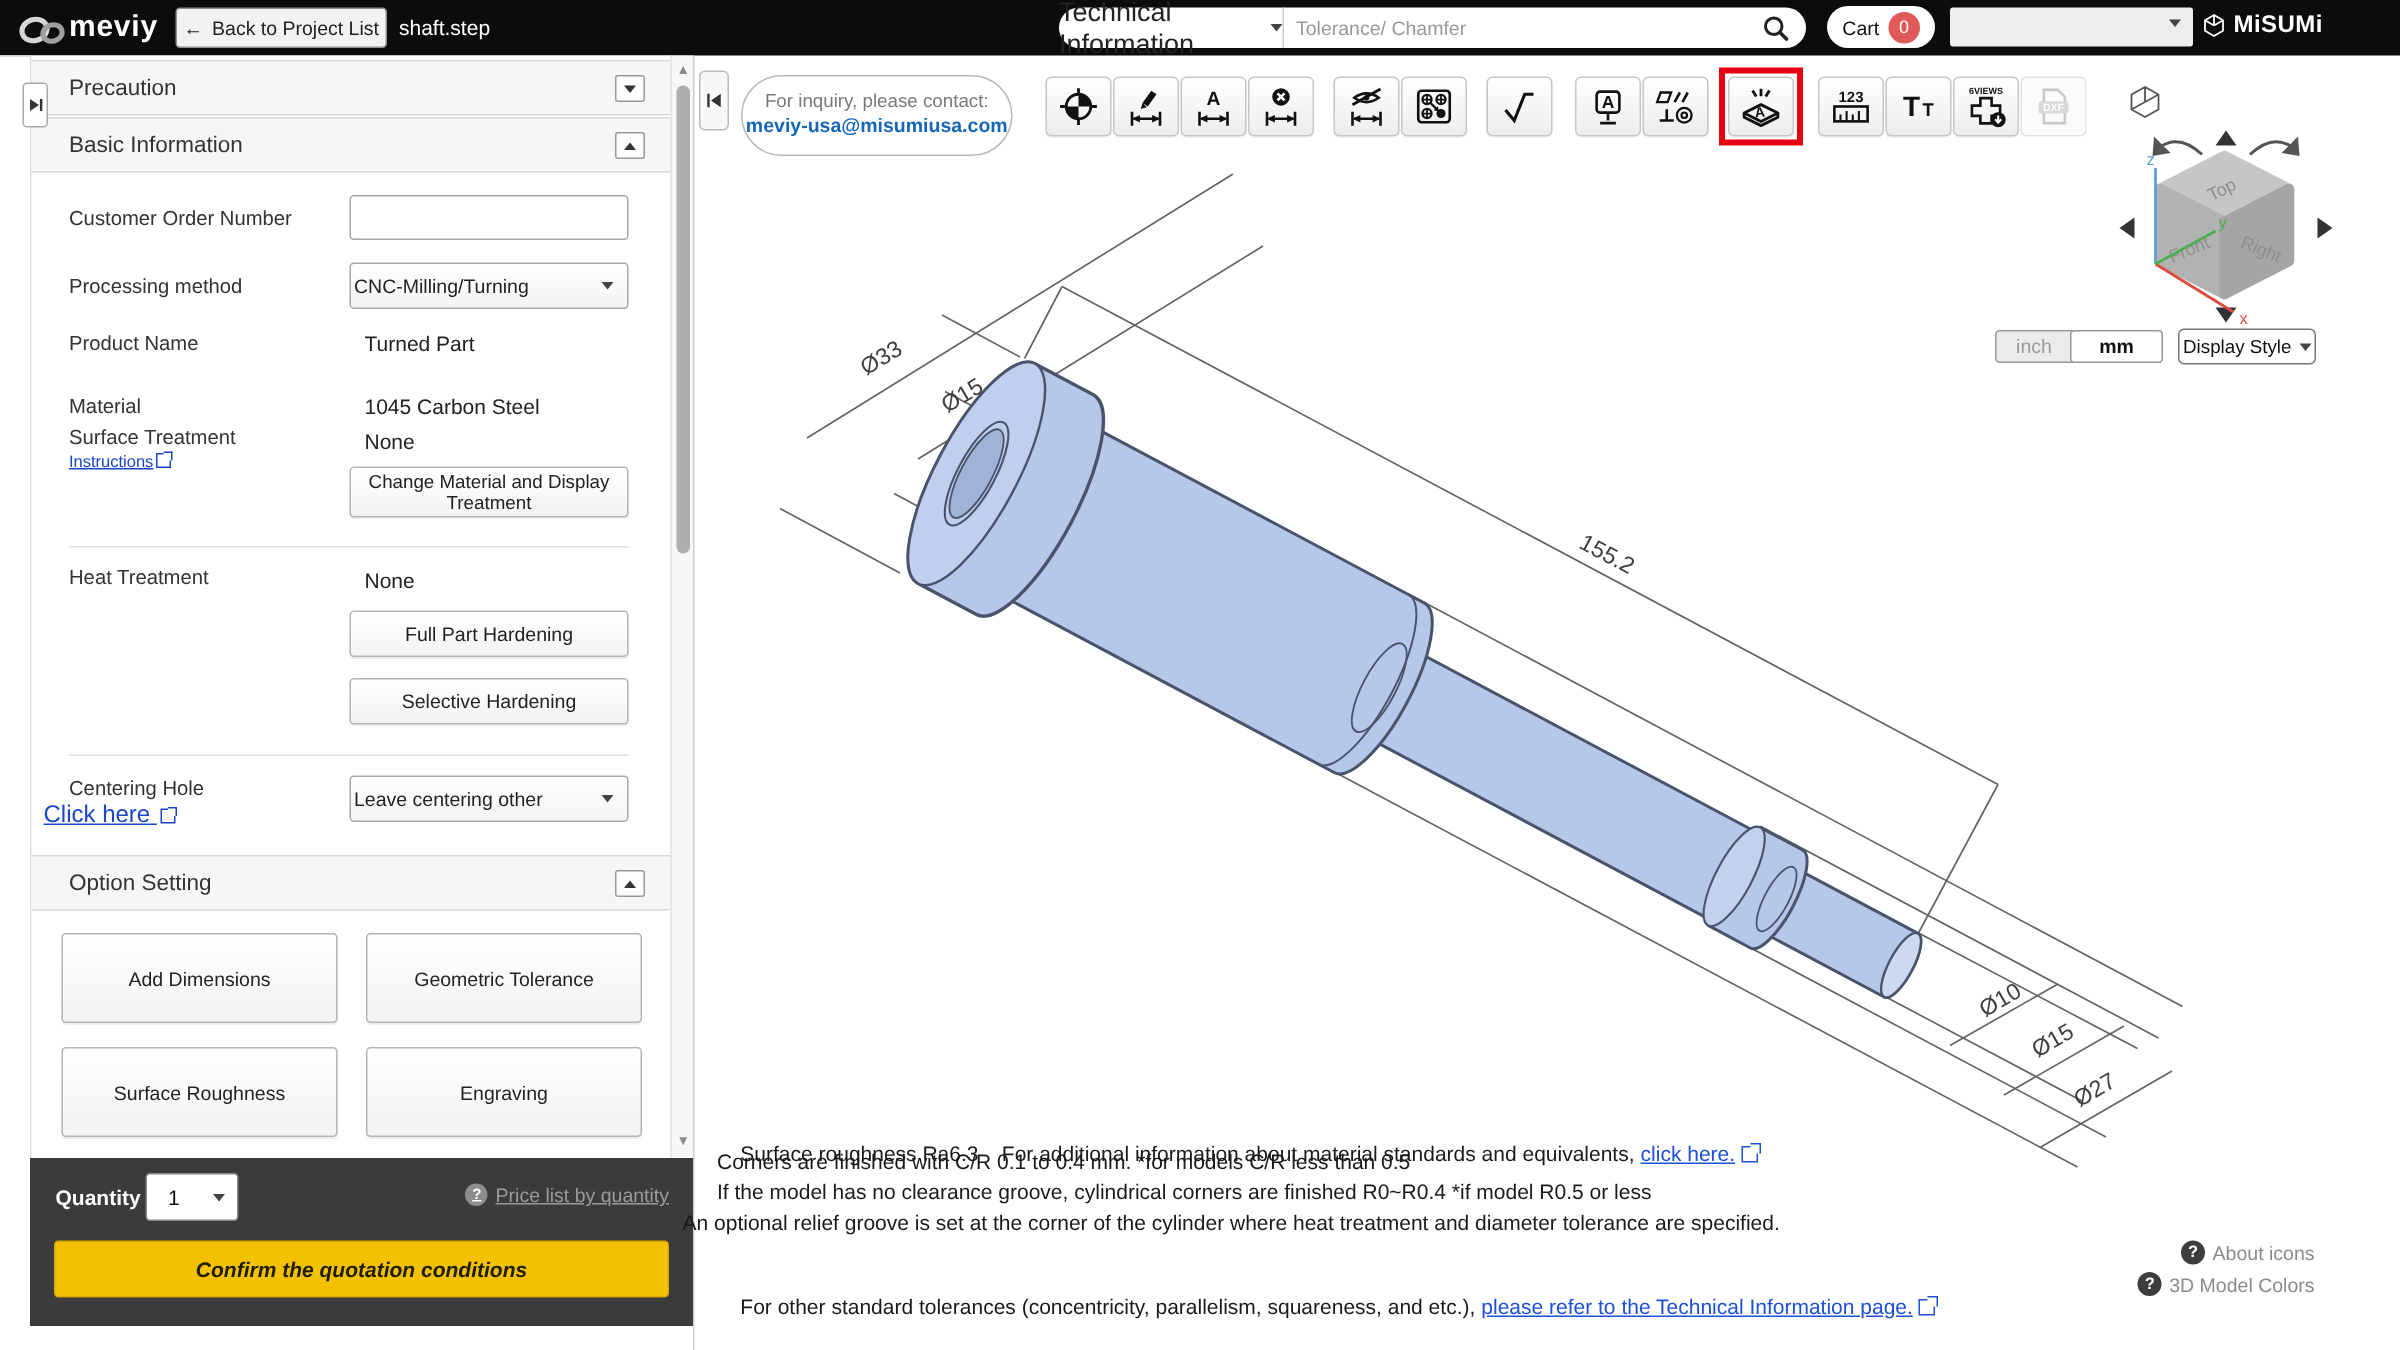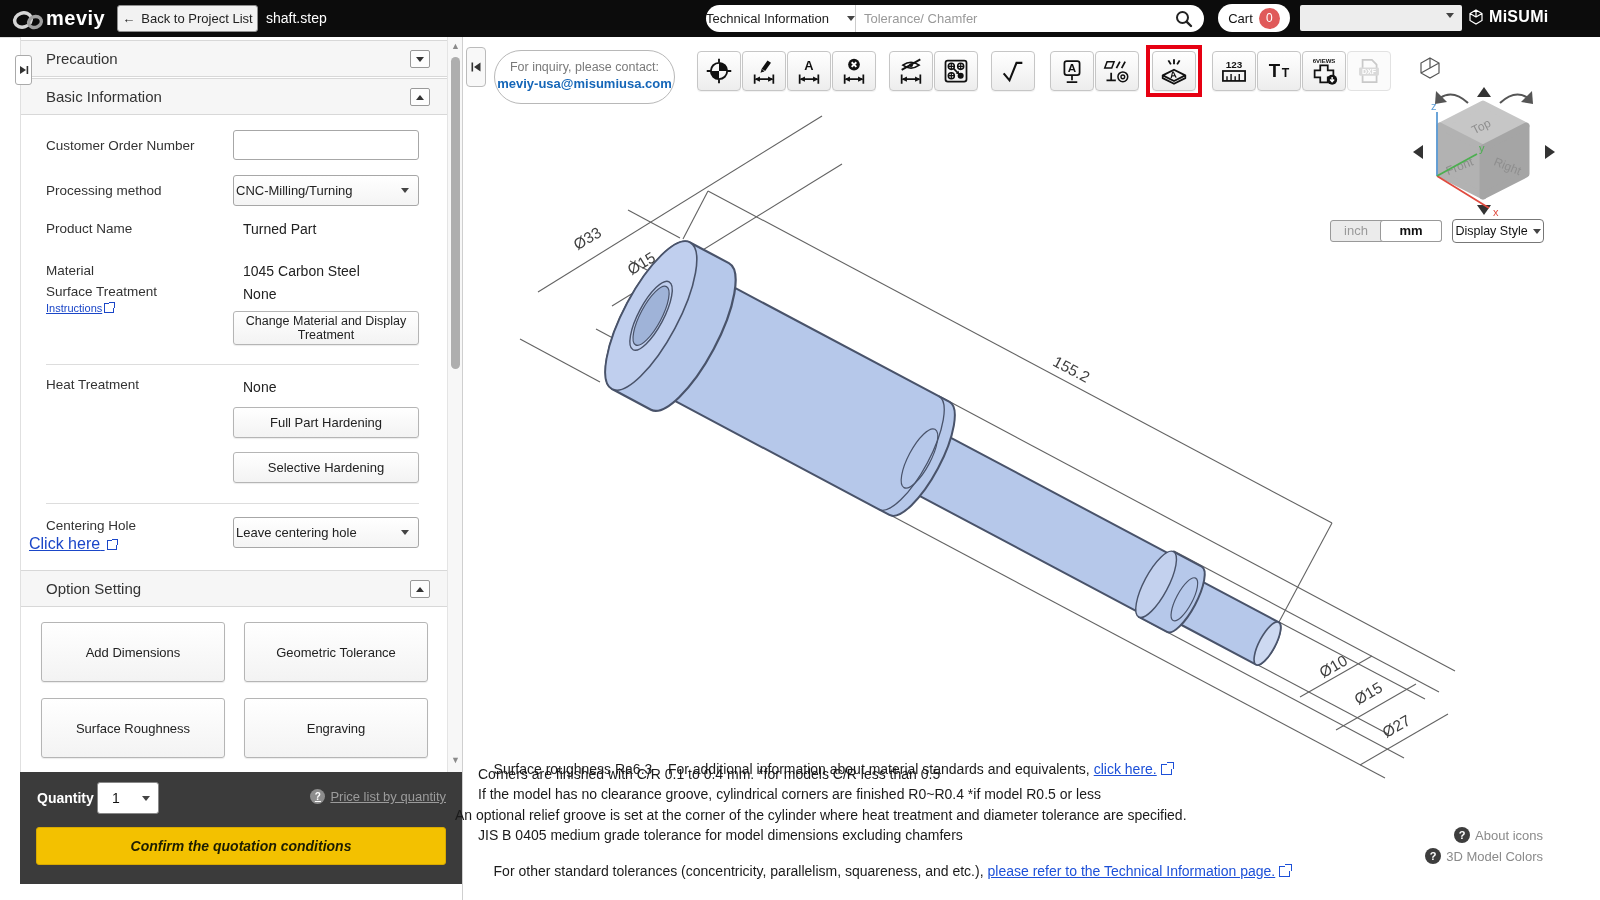--- a/index.html
+++ b/index.html
@@ -6,21 +6,21 @@
   body { font-family:"Liberation Sans", sans-serif; background:#fff; }
   .app { position:relative; width:1600px; height:900px; overflow:hidden; background:#fff; }
   .abs { position:absolute; }
 
   
   .topbar { position:absolute; left:0; top:0; width:1600px; height:37px; background:#0c0c0c; }
   .logo-text { position:absolute; left:46px; top:7px; color:#fff; font-size:20px; font-weight:bold; letter-spacing:.5px; }
   .back-btn { position:absolute; left:117px; top:5px; width:141px; height:27px; background:#f2f2f2; border:1px solid #8f8f8f; border-radius:3px; font-size:13px; color:#222; display:flex; align-items:center; justify-content:center; gap:6px; }
   .filename { position:absolute; left:266px; top:10px; color:#fff; font-size:14px; }
   .search-pill { position:absolute; left:706px; top:5px; width:498px; height:27px; background:#fff; border-radius:14px; display:flex; align-items:center; }
-  .search-cat { width:150px; height:100%; display:flex; align-items:center; justify-content:center; gap:18px; font-size:13px; color:#222; border-right:1px solid #ccc; }
+  .search-cat { width:150px; height:100%; display:flex; align-items:center; justify-content:center; gap:18px; font-size:18px; color:#222; border-right:1px solid #ccc; }
   .search-input { flex:1; border:none; outline:none; font-size:13px; padding:0 8px; font-family:"Liberation Sans",sans-serif; background:transparent; }
   .search-input::placeholder { color:#999; }
   .cart-pill { position:absolute; left:1218px; top:4px; width:72px; height:28px; background:#fff; border-radius:14px; display:flex; align-items:center; justify-content:center; gap:6px; font-size:13px; color:#111; }
   .cart-badge { width:21px; height:21px; border-radius:50%; background:#e05a5a; color:#fff; font-size:12px; display:flex; align-items:center; justify-content:center; }
   .top-select { position:absolute; left:1300px; top:5px; width:162px; height:26px; background:#ededed; border-radius:2px; }
   .top-select .chev { position:absolute; right:8px; top:8px; }
   .brand { position:absolute; left:1468px; top:8px; color:#fff; font-size:16px; font-weight:bold; display:flex; align-items:center; gap:5px; letter-spacing:.3px; }
   .chev { width:0; height:0; border-left:4px solid transparent; border-right:4px solid transparent; border-top:5px solid #444; display:inline-block; }
 
   
@@ -178,21 +178,21 @@
       </div>
     <div class="btn-light" style="left:212px;top:415px;width:186px;height:31px">
         <span>Selective Hardening</span>
       </div>
 
     <div class="hr" style="top:466px"></div>
 
     <span class="lbl" style="left:25px;top:481px">Centering Hole</span>
     <span class="lbl link" style="left:8px;top:498px;font-size:16px"><span>Click here</span> <span class="ext"></span></span>
     <div class="sel" style="left:212px;top:480px">
-      <span>Leave centering hole</span>
+      <span>Leave centering other</span>
       <span class="chev"></span>
     </div>
 
     <div class="hdr" style="top:533px">
       <span class="t">Option Setting</span>
       <span class="toggle">
           <span class="tri-up"></span>
         </span>
     </div>
     <div class="btn-light" style="left:20px;top:585px;width:184px;height:60px">
@@ -458,21 +458,20 @@
     <span>Display Style</span>
     <span class="chev"></span>
   </div>
 
   <div class="note-line" style="left:478px;top:745px">
     <span>Surface roughness Ra6.3    For additional information about material standards and equivalents,</span><span class="nlink">click here.</span><span class="bext"></span>
   </div>
   <div class="note-line" style="left:478px;top:766px"><span>Corners are finished with C/R 0.1 to 0.4 mm. *for models C/R less than 0.5</span></div>
   <div class="note-line" style="left:478px;top:786px"><span>If the model has no clearance groove, cylindrical corners are finished R0~R0.4 *if model R0.5 or less</span></div>
   <div class="note-line" style="left:455px;top:807px"><span>An optional relief groove is set at the corner of the cylinder where heat treatment and diameter tolerance are specified.</span></div>
-  <div class="note-line" style="left:478px;top:827px"><span>JIS B 0405 medium grade tolerance for model dimensions excluding chamfers</span></div>
   <div class="note-line" style="left:478px;top:847px">
     <span>For other standard tolerances (concentricity, parallelism, squareness, and etc.),</span><span class="nlink">please refer to the Technical Information page.</span><span class="bext"></span>
   </div>
 
   <div class="help-row" style="top:826px">
     <span class="qb">?</span>
     <span>About icons</span>
   </div>
   <div class="help-row" style="top:847px">
     <span class="qb">?</span>

